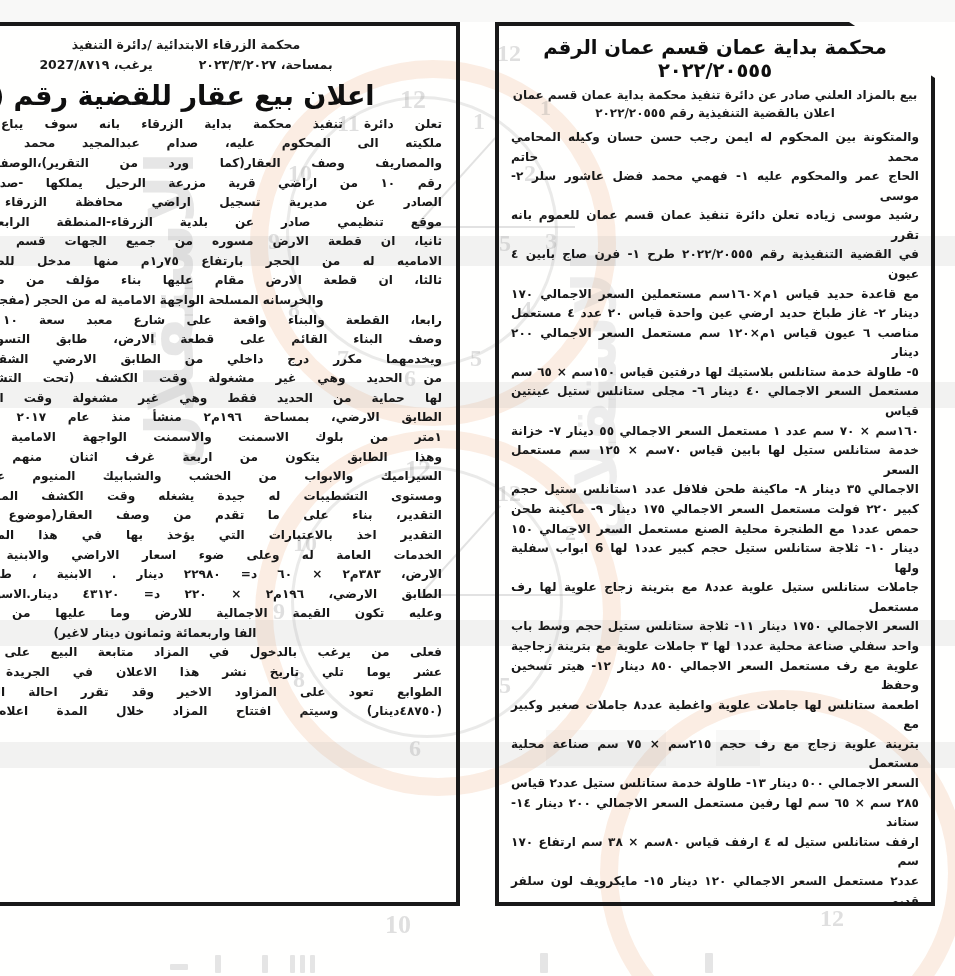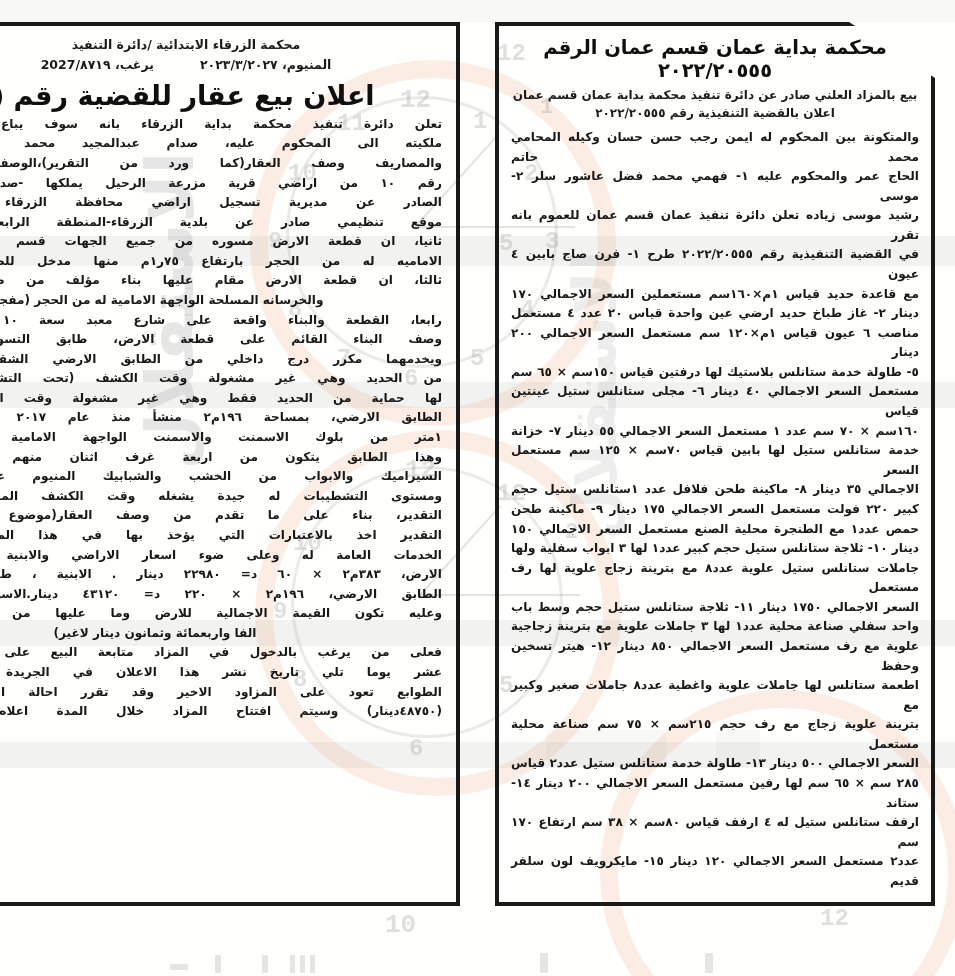--- a/index.html
+++ b/index.html
@@ -28,21 +28,21 @@
     border-radius:50%;
     border:18px solid rgba(233,165,120,0.20);
   }
   .wm-ring2{
     border-radius:50%;
     border:3px solid rgba(140,140,140,0.18);
   }
   .wm-num{
     color:rgba(150,150,150,0.30);
     font-weight:700;
-    font-family:Liberation Mono, monospace;
+    font-family:Liberation Serif, serif;
   }
   .wm-hand{
     background:rgba(150,150,150,0.28);
     transform-origin:0 50%;
     height:2px;
   }
   .wm-bigtext{
     color:rgba(165,165,165,0.28);
     font-weight:700;
     letter-spacing:2px;
@@ -218,21 +218,21 @@
         <p>مع قاعدة حديد قياس ١م×١٦٠سم مستعملين السعر الاجمالي ١٧٠</p>
         <p>دينار ٢- غاز طباخ حديد ارضي عين واحدة قياس ٢٠ عدد ٤ مستعمل</p>
         <p>مناصب ٦ عيون قياس ١م×١٢٠ سم مستعمل السعر الاجمالي ٢٠٠ دينار</p>
         <p>٥- طاولة خدمة ستانلس بلاستيك لها درفتين قياس ١٥٠سم × ٦٥ سم</p>
         <p>مستعمل السعر الاجمالي ٤٠ دينار ٦- مجلى ستانلس ستيل عينتين قياس</p>
         <p>١٦٠سم × ٧٠ سم عدد ١ مستعمل السعر الاجمالي ٥٥ دينار ٧- خزانة</p>
         <p>خدمة ستانلس ستيل لها بابين قياس ٧٠سم × ١٢٥ سم مستعمل السعر</p>
         <p>الاجمالي ٣٥ دينار ٨- ماكينة طحن فلافل عدد ١ستانلس ستيل حجم</p>
         <p>كبير ٢٢٠ فولت مستعمل السعر الاجمالي ١٧٥ دينار ٩- ماكينة طحن</p>
         <p>حمص عدد١ مع الطنجرة محلية الصنع مستعمل السعر الاجمالي ١٥٠</p>
-        <p>دينار ١٠- ثلاجة ستانلس ستيل حجم كبير عدد١ لها ٣ ابواب سفلية ولها</p>
+        <p>دينار ١٠- ثلاجة ستانلس ستيل حجم كبير عدد١ لها 6 ابواب سفلية ولها</p>
         <p>جاملات ستانلس ستيل علوية عدد٨ مع بترينة زجاج علوية لها رف مستعمل</p>
         <p>السعر الاجمالي ١٧٥٠ دينار ١١- ثلاجة ستانلس ستيل حجم وسط باب</p>
         <p>واحد سفلي صناعة محلية عدد١ لها ٣ جاملات علوية مع بترينة زجاجية</p>
         <p>علوية مع رف مستعمل السعر الاجمالي ٨٥٠ دينار ١٢- هيتر تسخين وحفظ</p>
         <p>اطعمة ستانلس لها جاملات علوية واغطية عدد٨ جاملات صغير وكبير مع</p>
         <p>بترينة علوية زجاج مع رف حجم ٢١٥سم × ٧٥ سم صناعة محلية مستعمل</p>
         <p>السعر الاجمالي ٥٠٠ دينار ١٣- طاولة خدمة ستانلس ستيل عدد٢ قياس</p>
         <p>٢٨٥ سم × ٦٥ سم لها رفين مستعمل السعر الاجمالي ٢٠٠ دينار ١٤- ستاند</p>
         <p>ارفف ستانلس ستيل له ٤ ارفف قياس ٨٠سم × ٣٨ سم ارتفاع ١٧٠ سم</p>
         <p>عدد٢ مستعمل السعر الاجمالي ١٢٠ دينار ١٥- مايكرويف لون سلفر قديم</p>
@@ -243,21 +243,21 @@
   </div>
 
   <div class="notice notice-left" style="left:-150px;top:22px;width:610px;height:884px;">
     <div class="frame"></div>
     <div class="inner" style="padding:14px 18px 10px 18px;">
 
       <div class="court-line" style="margin-right:-62px;">محكمة الزرقاء الابتدائية /دائرة التنفيذ</div>
 
       <div class="meta-row" style="margin-right:-62px;">
         <span>
-          <span>المنيوم،</span>
+          <span>بمساحة،</span>
           <span>٢٠٢٣/٣/٢٠٢٧</span>
         </span>
         <span>
           <span>يرغب،</span>
           <span>2027/٨٧١٩</span>
         </span>
       </div>
 
       <div class="headline" style="margin-right:-40px;">اعلان بيع عقار للقضية رقم (٩</div>
 

